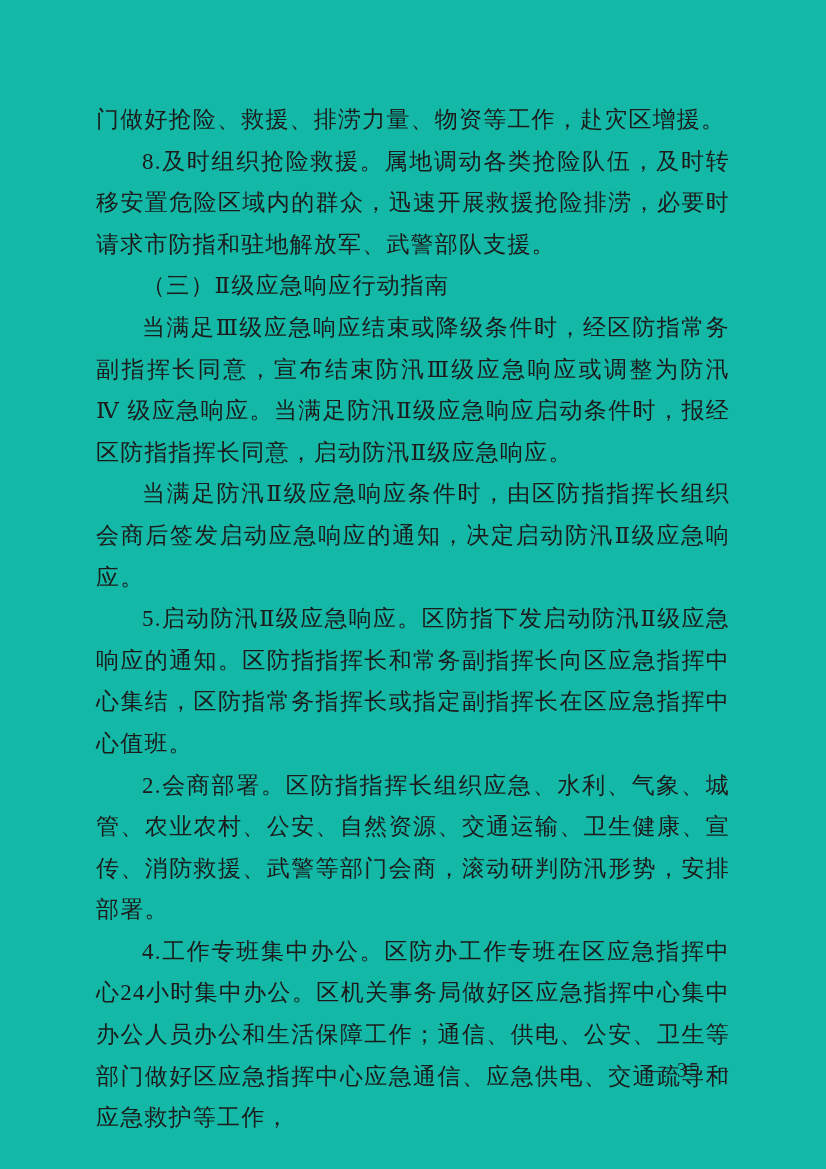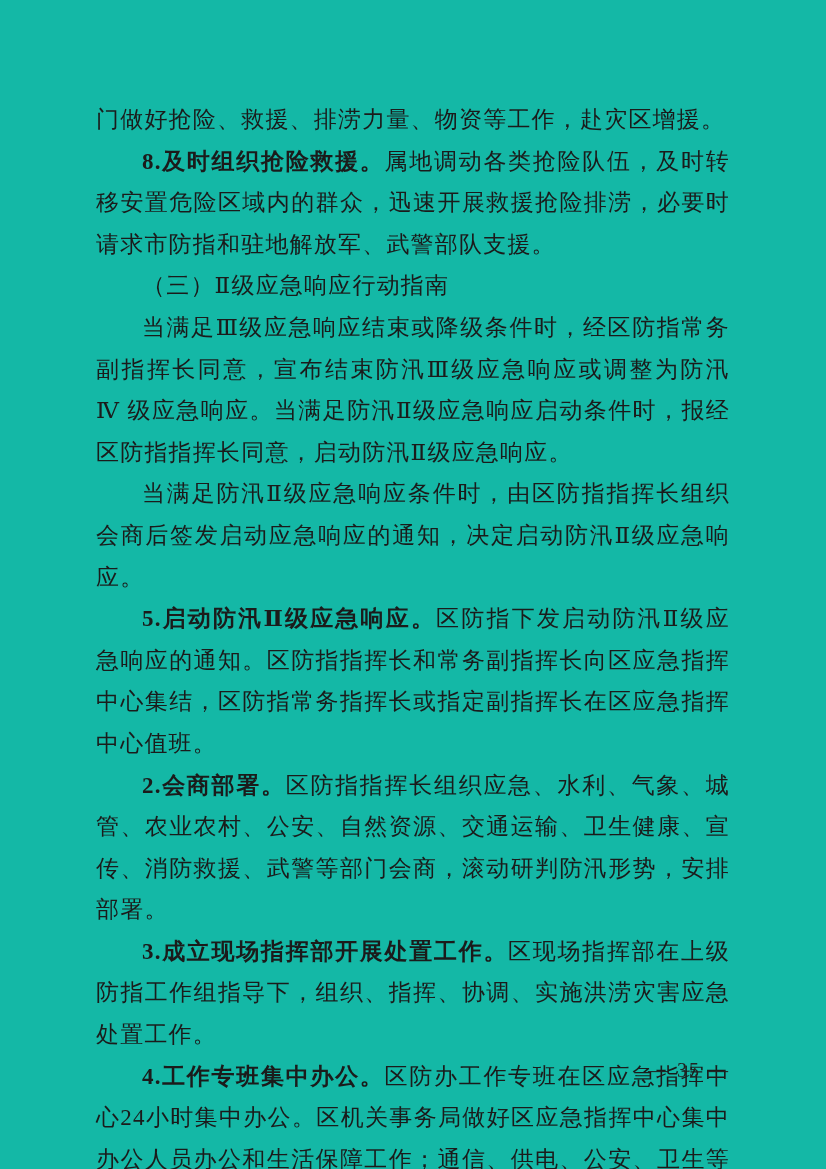--- a/index.html
+++ b/index.html
@@ -28,21 +28,21 @@
     letter-spacing: 1.2px;
   }
   .para {
     margin: 0;
     text-indent: 2em;
   }
   .para.no-indent {
     text-indent: 0;
   }
   .bold {
-    font-weight: bold;
+    font-weight: normal;
   }
   .page-num {
     position: absolute;
     top: 1059px;
     right: 96px;
     font-size: 20px;
     letter-spacing: 2px;
     color: #222222;
   }
 </style>
@@ -59,20 +59,19 @@
     <p class="para"><span>（三）Ⅱ级应急响应行动指南</span></p>
 
     <p class="para"><span>当满足Ⅲ级应急响应结束或降级条件时，经区防指常务副指挥长同意，宣布结束防汛Ⅲ级应急响应或调整为防汛 Ⅳ 级应急响应。当满足防汛Ⅱ级应急响应启动条件时，报经区防指指挥长同意，启动防汛Ⅱ级应急响应。</span></p>
 
     <p class="para"><span>当满足防汛Ⅱ级应急响应条件时，由区防指指挥长组织会商后签发启动应急响应的通知，决定启动防汛Ⅱ级应急响应。</span></p>
 
     <p class="para"><span class="bold">5.启动防汛Ⅱ级应急响应。</span><span>区防指下发启动防汛Ⅱ级应急响应的通知。区防指指挥长和常务副指挥长向区应急指挥中心集结，区防指常务指挥长或指定副指挥长在区应急指挥中心值班。</span></p>
 
     <p class="para"><span class="bold">2.会商部署。</span><span>区防指指挥长组织应急、水利、气象、城管、农业农村、公安、自然资源、交通运输、卫生健康、宣传、消防救援、武警等部门会商，滚动研判防汛形势，安排部署。</span></p>
 
-    <p class="para"><span class="bold">3.成立现场指挥部开展处置工作。</span><span>区现场指挥部在上级防指工作组指导下，组织、指挥、协调、实施洪涝灾害应急处置工作。</span></p>
 
     <p class="para"><span class="bold">4.工作专班集中办公。</span><span>区防办工作专班在区应急指挥中心24小时集中办公。区机关事务局做好区应急指挥中心集中办公人员办公和生活保障工作；通信、供电、公安、卫生等部门做好区应急指挥中心应急通信、应急供电、交通疏导和应急救护等工作，</span></p>
 
   </main>
 
   <div class="page-num">— 35 —</div>
 </div>
 
 </body></html>

